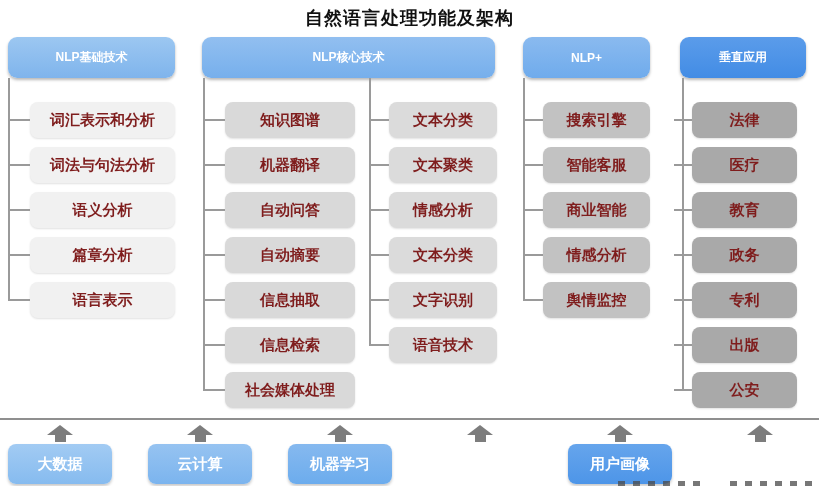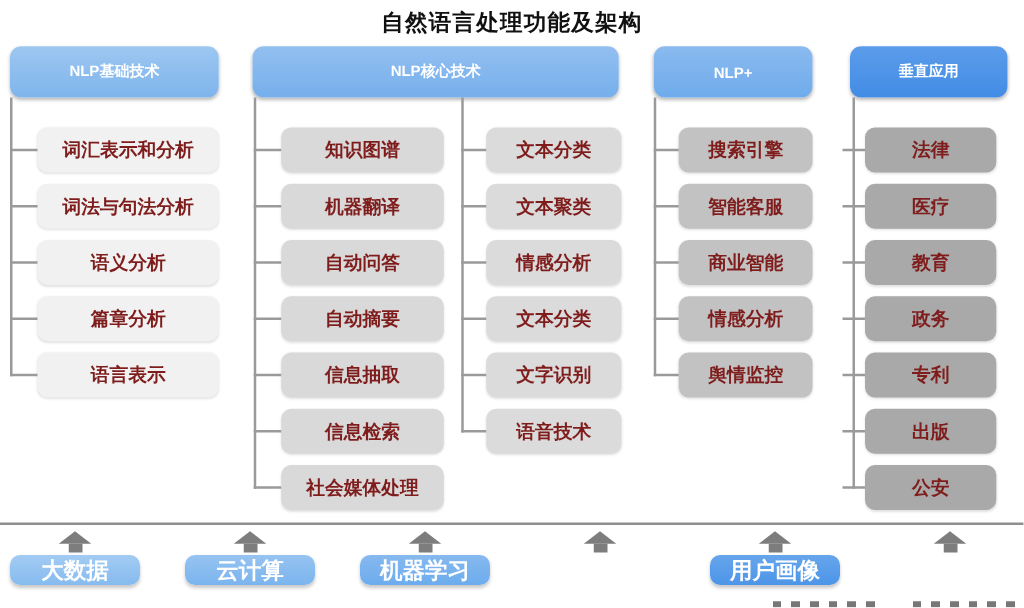--- a/index.html
+++ b/index.html
@@ -65,22 +65,22 @@
   }
   .fitem{width:104px; display:flex; flex-direction:column; align-items:center;}
   .arrow{margin-bottom:2px;}
   .arrow .head{
     width:0; height:0; margin:0 auto;
     border-left:13px solid transparent; border-right:13px solid transparent;
     border-bottom:10px solid #7d7d7d;
   }
   .arrow .stem{width:11px; height:7px; background:#7d7d7d; margin:0 auto;}
   .fbox{
-    width:100%; height:24px; border-radius:8px; color:#fff;
-    font-size:18px; font-weight:600;
+    width:100%; height:40px; border-radius:8px; color:#fff;
+    font-size:15px; font-weight:600;
     display:flex; align-items:center; justify-content:center;
     box-shadow:0 2px 3px rgba(0,0,0,.22);
   }
   #f1 .fbox{background:linear-gradient(180deg,#a2cbf3,#86bbef);}
   #f2 .fbox{background:linear-gradient(180deg,#96c3f1,#7bb4ee);}
   #f3 .fbox{background:linear-gradient(180deg,#86b9ef,#6caced);}
   #f4 .fbox{background:linear-gradient(180deg,#77b0ee,#5da2ea);}
   #f5 .fbox{background:linear-gradient(180deg,#66a5ec,#4d95e8);}
   #f6 .fbox{background:linear-gradient(180deg,#5c9eeb,#4690e6);}
   

